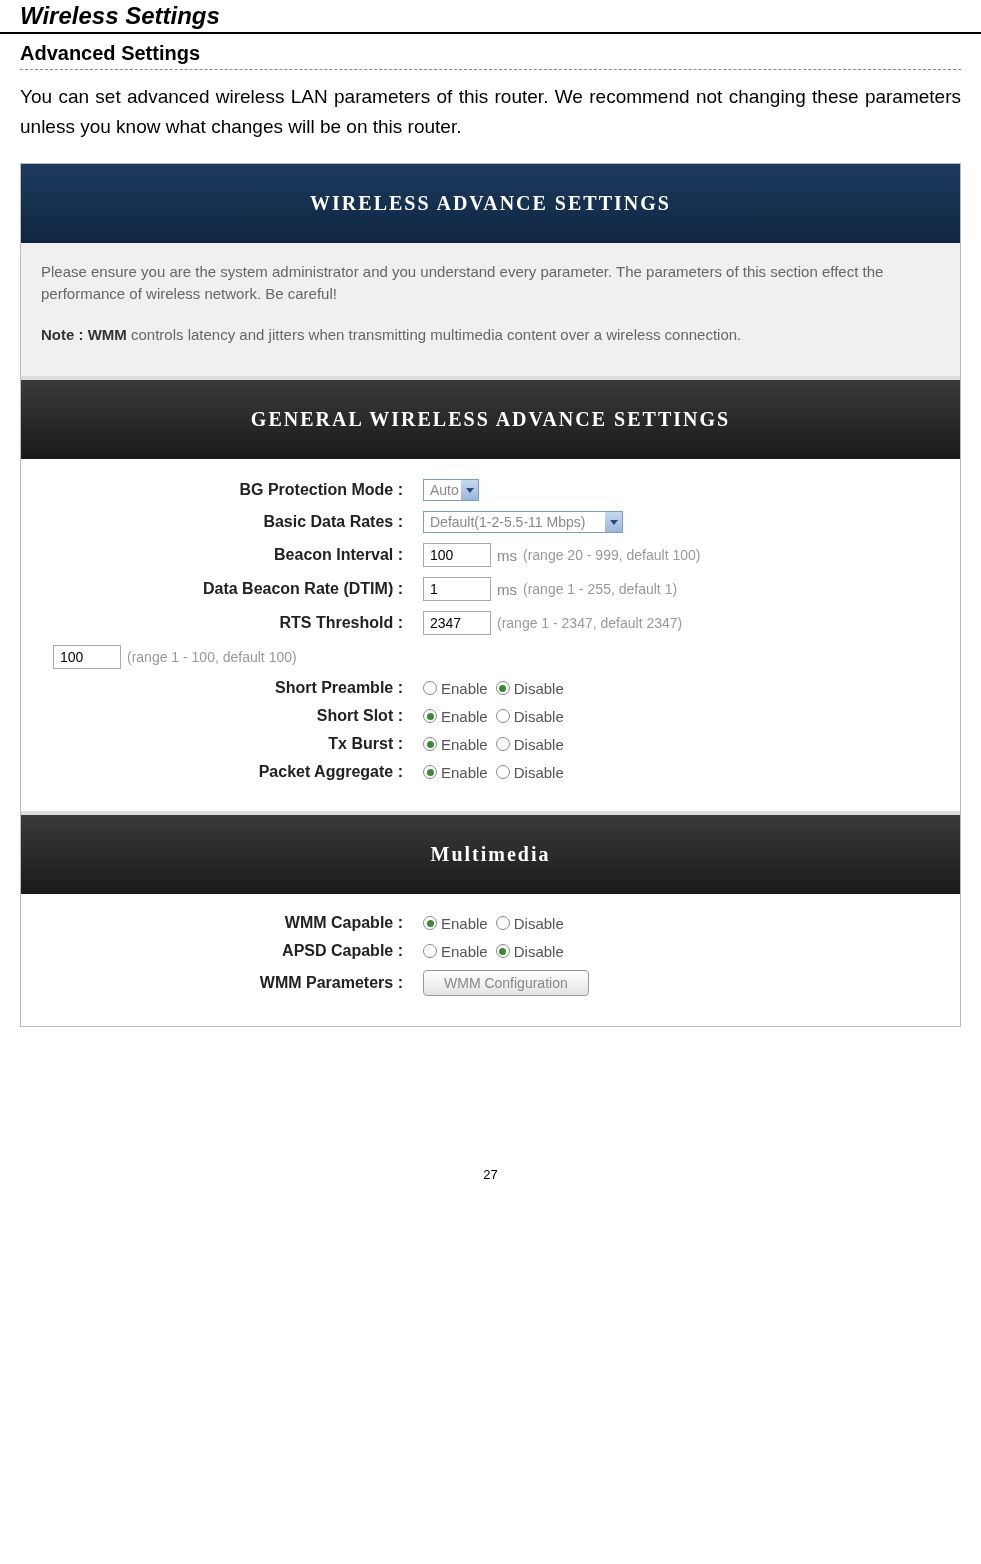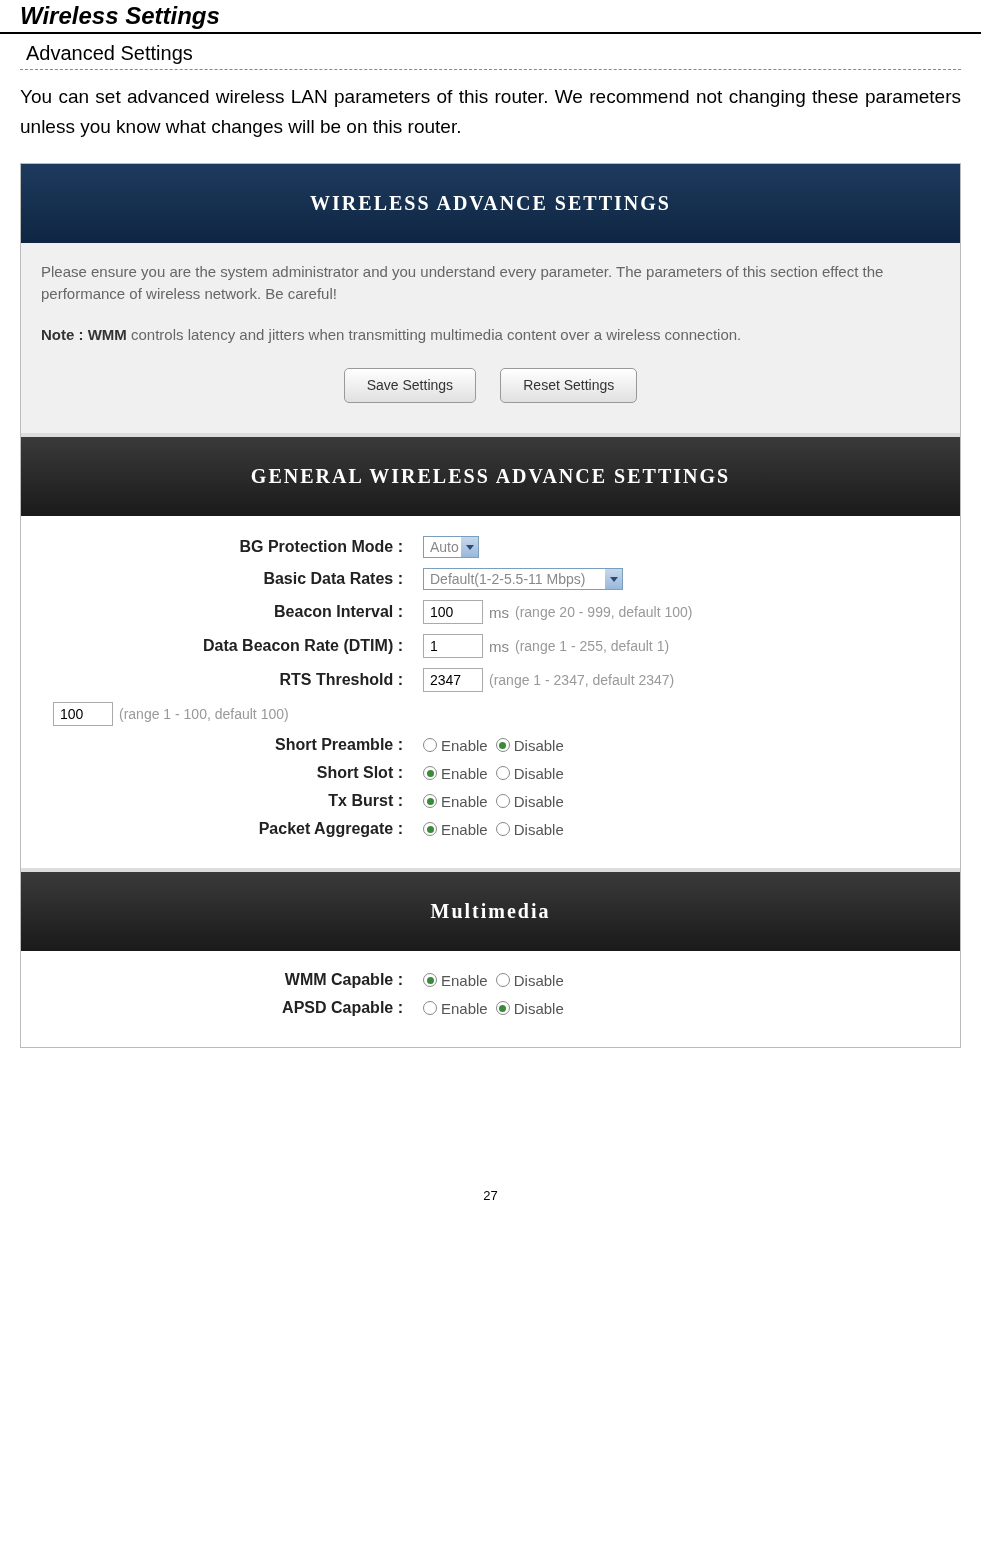--- a/index.html
+++ b/index.html
@@ -1,33 +1,33 @@
 <!DOCTYPE html>
 <html><head>
 <meta charset="utf-8">
 <style>
 * { margin: 0; padding: 0; box-sizing: border-box; }
 body { font-family: Arial, sans-serif; background: #fff; width: 981px; }
 .page-title { font-size: 24px; font-style: italic; font-weight: bold; padding: 2px 20px; border-bottom: 2px solid #000; margin-bottom: 8px; }
-.section-title { font-size: 20px; font-weight: normal; padding: 0 26px; }
+.section-title { font-size: 20px; font-weight: bold; padding: 0 20px; }
 .dashed-line { border-top: 1px dashed #888; margin: 4px 20px 12px 20px; }
 .intro-text { font-size: 19px; padding: 0 20px 20px 20px; line-height: 1.6; text-align: justify; }
 .panel-wrap { margin: 0 20px; border: 1px solid #bbb; }
 .header-bar { background: linear-gradient(#1d3a5e, #0f2642); color: #fff; text-align: center; font-size: 20px; font-weight: bold; letter-spacing: 2px; padding: 28px; font-family: Georgia, serif; }
 .header-bar.dark { background: linear-gradient(#3a3a3a, #1a1a1a); letter-spacing: 2px; }
 .info-box { background: #f0f0f0; padding: 18px 20px 30px 20px; color: #666; font-size: 15px; line-height: 1.5; }
 .info-box .note { margin-top: 18px; }
 .info-box .note .bold { color: #333; font-weight: bold; }
 .btn-row { text-align: center; margin-top: 22px; }
 .btn { display: inline-block; padding: 6px 22px; font-size: 14px; border: 1px solid #999; border-radius: 5px; background: linear-gradient(#fff, #e0e0e0); margin: 0 10px; cursor: pointer; color: #333; }
 .form-section { padding: 20px 20px 20px 20px; }
 .form-row { display: flex; align-items: center; margin-bottom: 10px; }
 .form-label { width: 370px; text-align: right; font-weight: bold; font-size: 16px; padding-right: 8px; color: #222; }
 .form-controls { flex: 1; display: flex; align-items: center; gap: 6px; font-size: 15px; color: #888; padding-left: 12px; }
-input[type="text"] { font-size: 14px; padding: 3px 6px; border: 1px solid #aaa; width: 60px; }
+input[type="text"] { font-size: 14px; padding: 3px 6px; border: 1px solid #aaa; width: 68px; }
 .radio-group { display: flex; align-items: center; gap: 8px; }
 .radio-item { display: flex; align-items: center; gap: 4px; color: #555; font-size: 15px; text-align: right; }
 .radio-circle { width: 14px; height: 14px; border: 1px solid #888; border-radius: 50%; background: #fff; display: inline-flex; align-items: center; justify-content: center; }
 .radio-circle.checked::after { content: ''; width: 7px; height: 7px; background: #3a8a3a; border-radius: 50%; }
 .hint { color: #999; font-size: 14px; }
 .section-gap { height: 4px; background: #ddd; }
 .page-num { text-align: center; font-size: 13px; margin-top: 140px; padding-bottom: 10px; }
 .select-wrap { position: relative; display: inline-block; }
 .select-fake { border: 1px solid #7b9ebd; padding: 2px 22px 2px 6px; font-size: 14px; background: #fff; position: relative; display: inline-block; }
 .select-arrow { position: absolute; right: 1px; top: 1px; bottom: 1px; width: 17px; background: linear-gradient(#c7d8ed, #9ab8db); display: flex; align-items: center; justify-content: center; }
@@ -44,24 +44,20 @@
 <div class="dashed-line"></div>
 <div class="intro-text">You can set advanced wireless LAN parameters of this router. We recommend not changing these parameters unless you know what changes will be on this router.</div>
 
 <div class="panel-wrap">
   <div class="header-bar">WIRELESS ADVANCE SETTINGS</div>
   <div class="info-box">
     <div>Please ensure you are the system administrator and you understand every parameter. The parameters of this section effect the performance of wireless network. Be careful!</div>
     <div class="note">
       <span class="bold">Note : WMM</span><span> controls latency and jitters when transmitting multimedia content over a wireless connection.</span>
     </div>
-    <div class="btn-row">
-      <span class="btn">Save Settings</span>
-      <span class="btn">Reset Settings</span>
-    </div>
   </div>
 
   <div class="section-gap"></div>
   <div class="header-bar dark">GENERAL WIRELESS ADVANCE SETTINGS</div>
 
   <div class="form-section">
 
     <div class="form-row">
       <div class="form-label">BG Protection Mode :</div>
       <div class="form-controls">
@@ -199,16 +195,22 @@
             <span class="radio-circle"></span>
             <span>Enable</span>
           </span>
         <span class="radio-item">
             <span class="radio-circle checked"></span>
             <span>Disable</span>
           </span>
       </div>
     </div>
 
+    <div class="form-row">
+      <div class="form-label">WMM Parameters :</div>
+      <div class="form-controls">
+        <span class="wmm-btn">WMM Configuration</span>
+      </div>
+    </div>
   </div>
 </div>
 
 <div class="page-num">27</div>
 
 </body></html>

